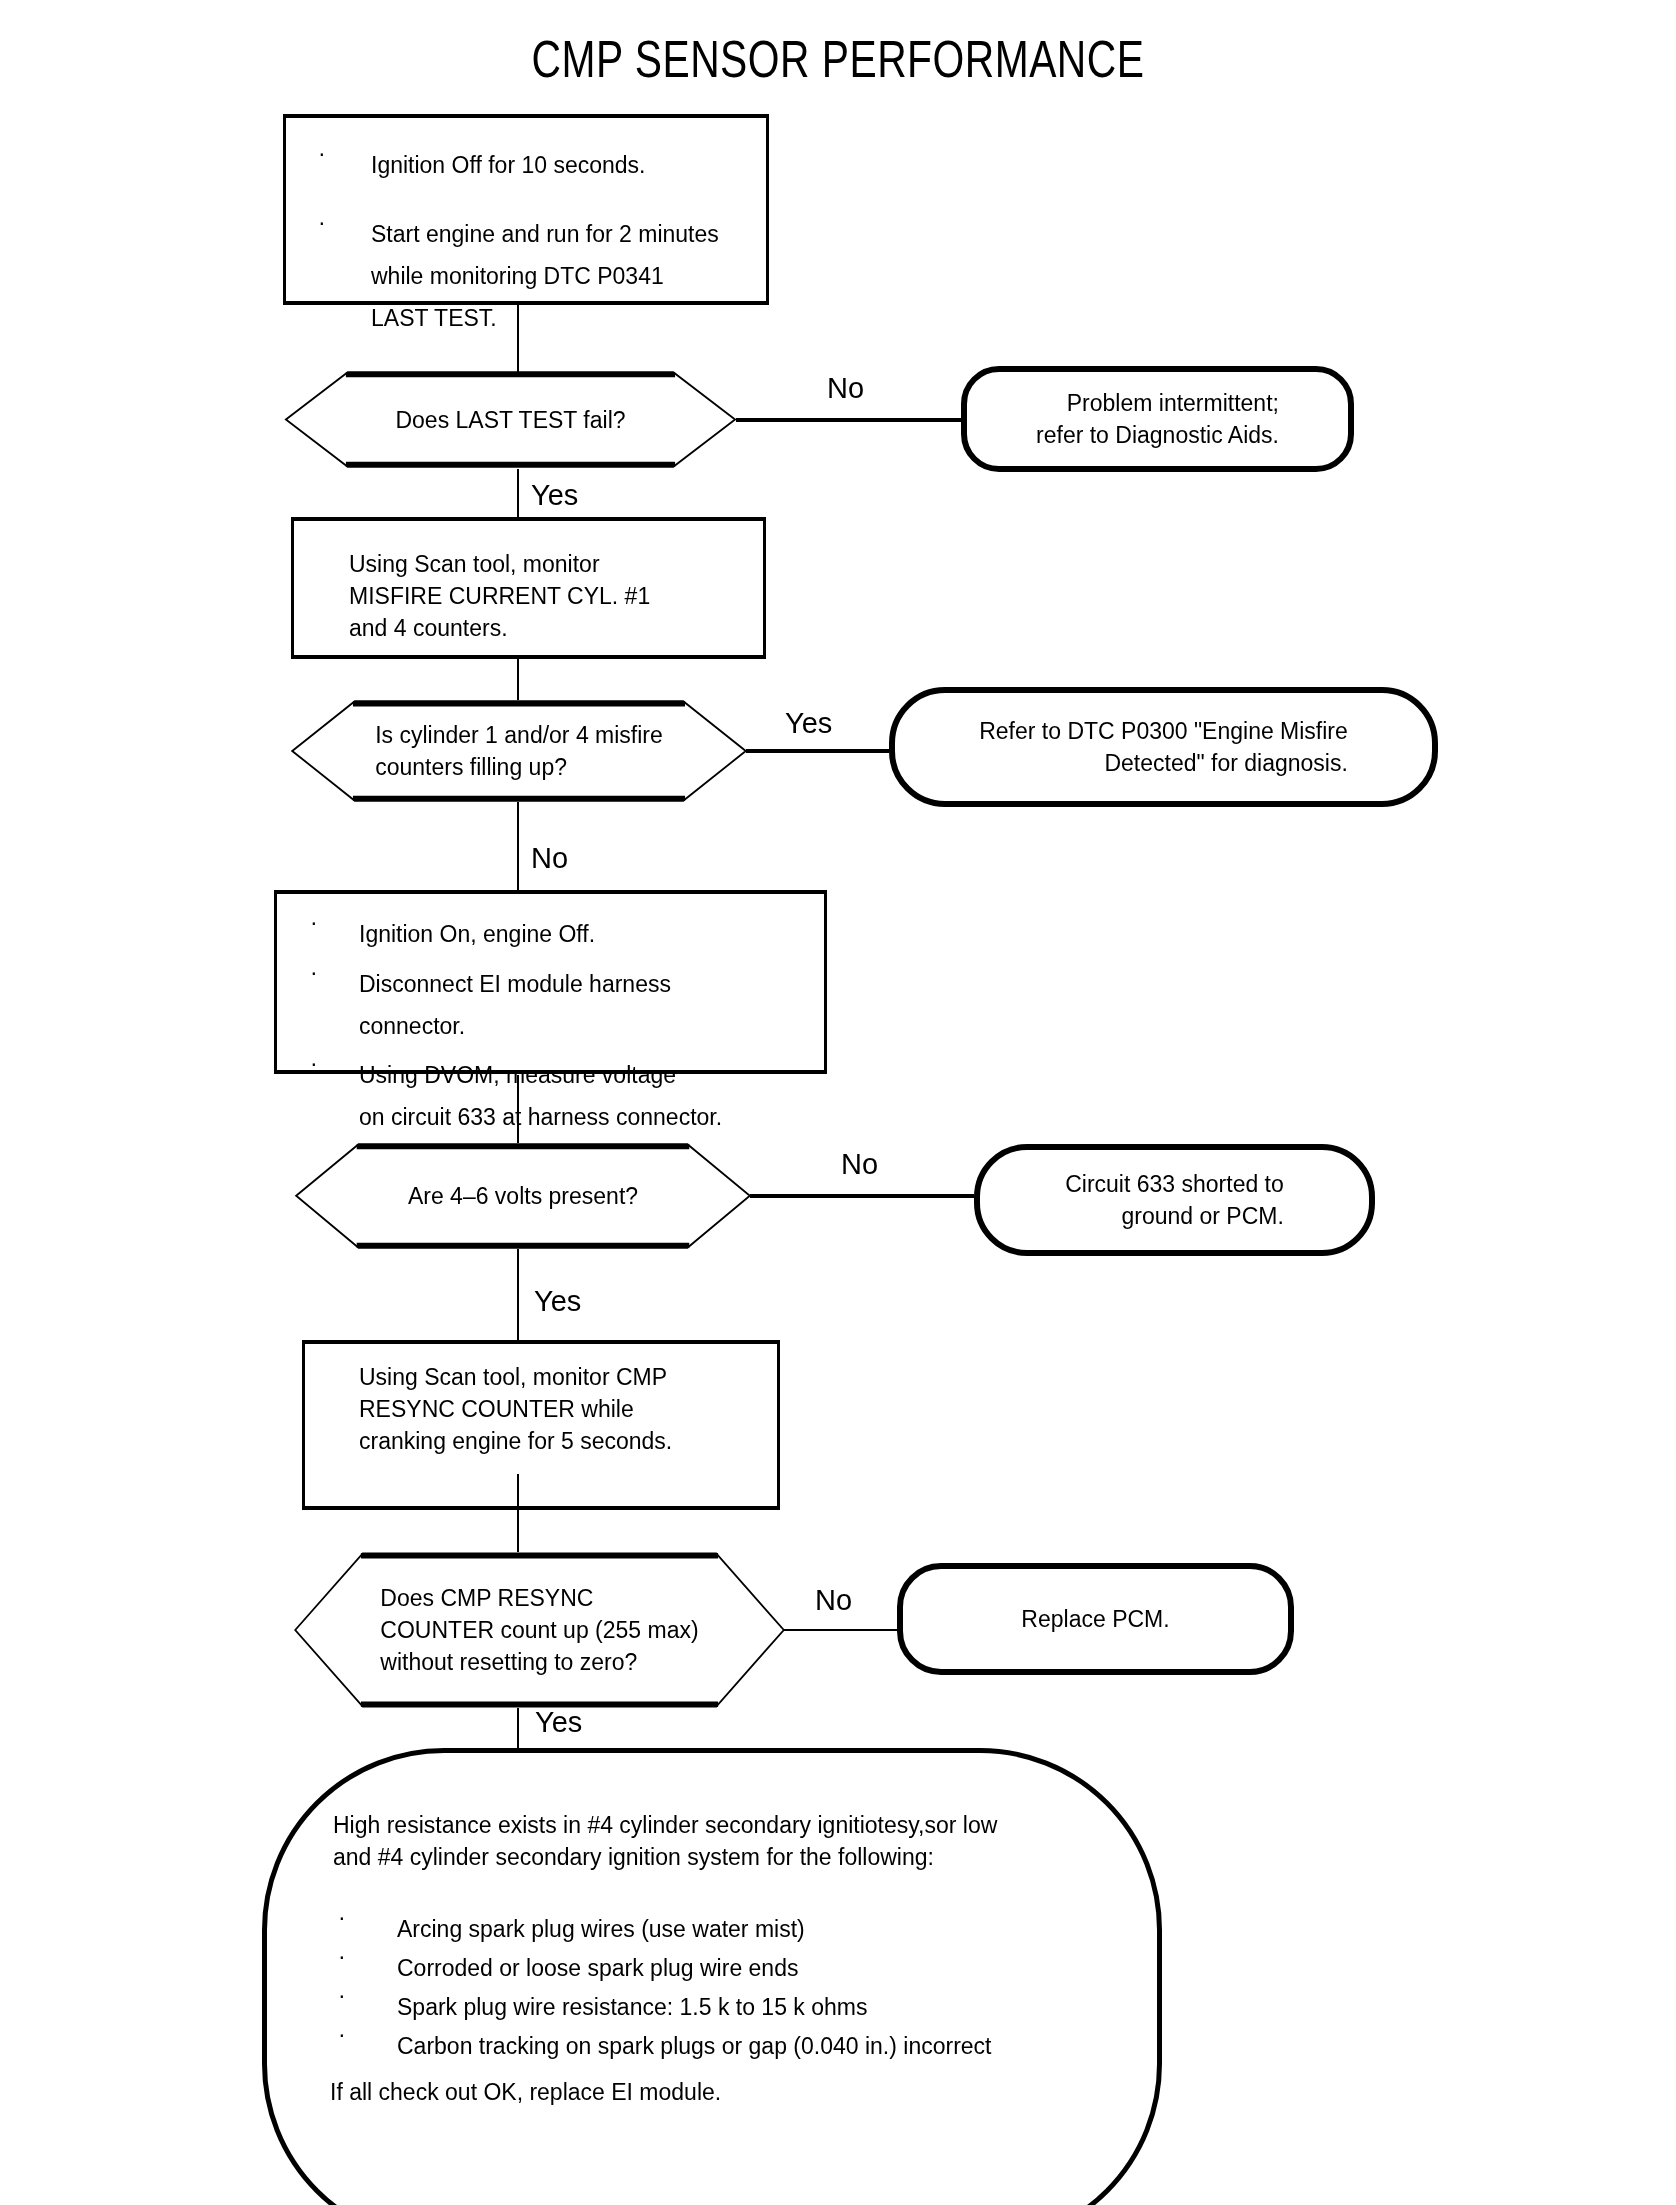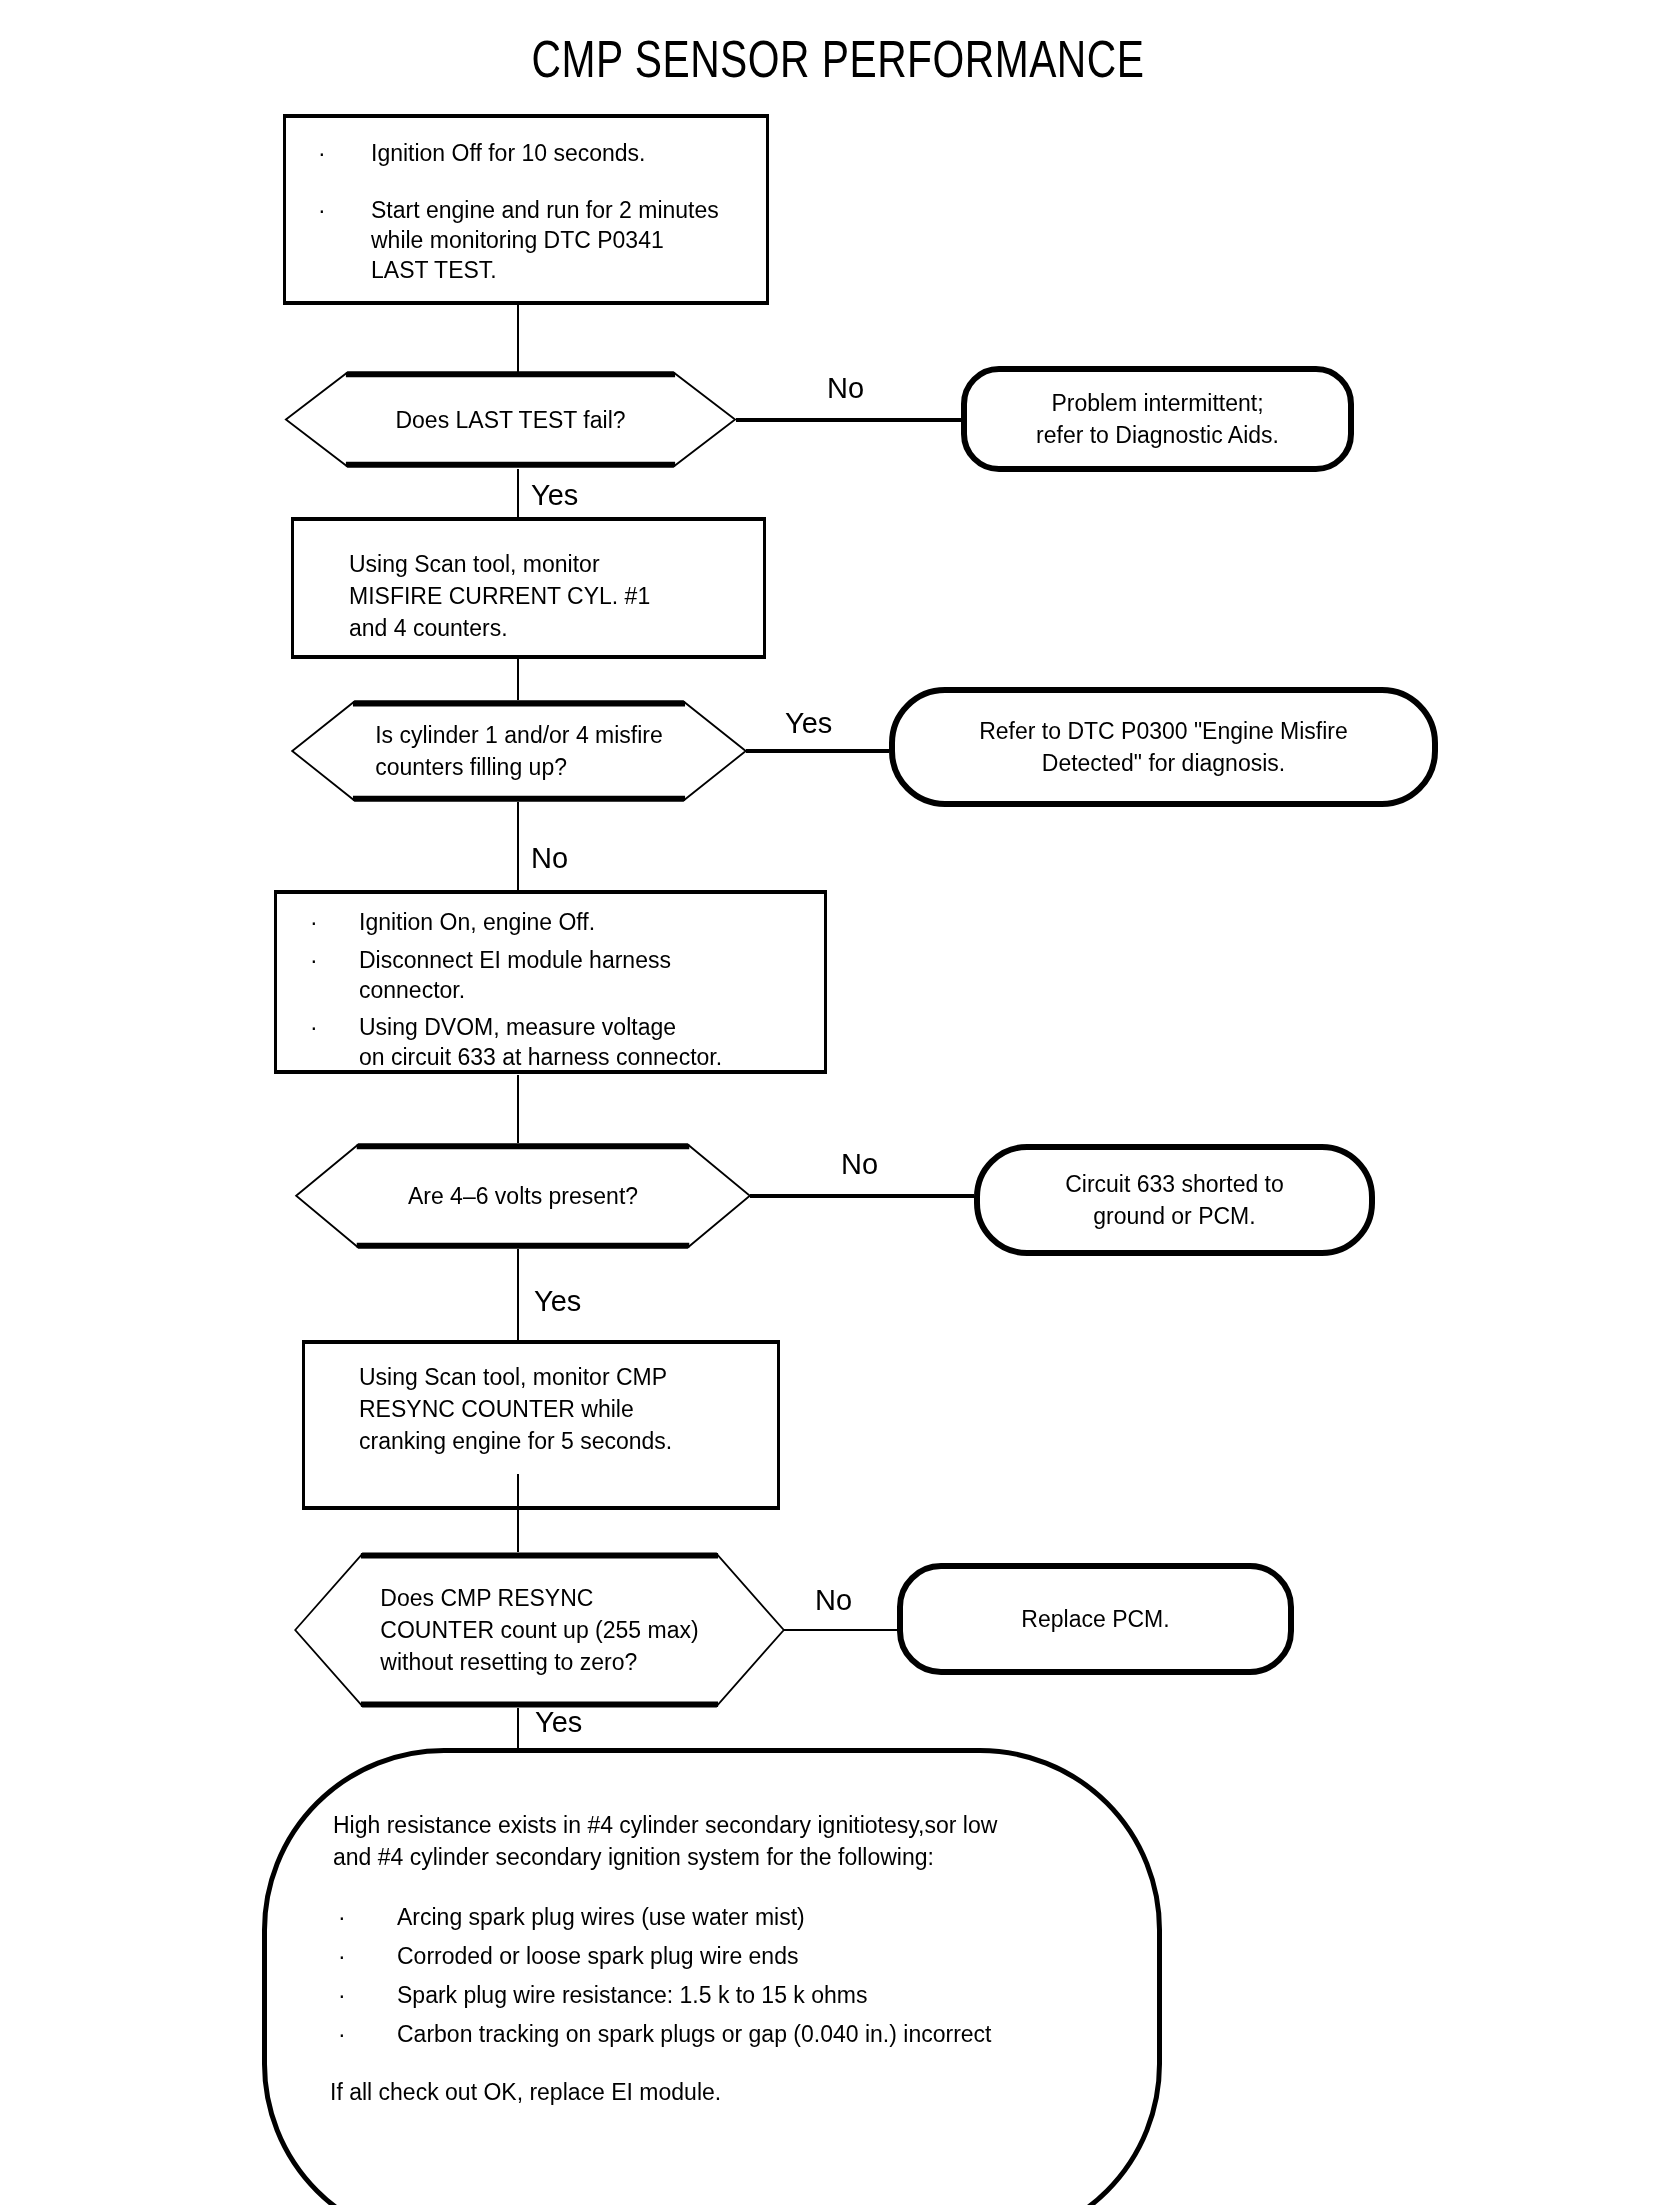--- a/index.html
+++ b/index.html
@@ -16,36 +16,36 @@
   .title .squeeze{display:inline-block;transform:scaleX(0.80);transform-origin:50% 50%;letter-spacing:0.6px;}
   .txt{font-size:23px;line-height:32px;white-space:nowrap;}
   .rect{
     position:absolute;background:#fff;border:3px solid #000;
     border-top-width:4.9px;border-bottom-width:4.9px;box-sizing:border-box;
   }
   .terminal{
     position:absolute;background:#fff;border:6.7px solid #000;box-sizing:border-box;
     display:flex;align-items:center;justify-content:center;
   }
-  .terminal .txt{text-align:center;}
+  .terminal .txt{text-align:right;}
   .hex{position:absolute;}
   .hex svg{position:absolute;left:0;top:0;}
   .hex .hextxt{
     position:absolute;left:0;top:0;right:0;bottom:0;
     display:flex;align-items:center;justify-content:center;
   }
   .hex .hextxt .txt{text-align:left;}
   .vline{position:absolute;width:2.4px;background:#000;}
   .hline{position:absolute;height:3.6px;background:#000;}
   .hline.thin{height:1.8px;}
   .edge-label{position:absolute;font-size:29px;line-height:28px;white-space:nowrap;}
   .bullet{display:flex;}
   .bullet .dot{display:inline-block;flex:0 0 auto;font-size:23px;line-height:30px;}
   .blines{flex:1 1 auto;}
-  .blines .txt{line-height:30px;}
+  .blines .txt{line-height:30px;margin-top:12px;}
   .result-box{
     position:absolute;background:#fff;border:5.5px solid #000;border-radius:182px;
     box-sizing:border-box;
   }
 </style>
 </head>
 <body>
 
 <div id="canvas">
 

